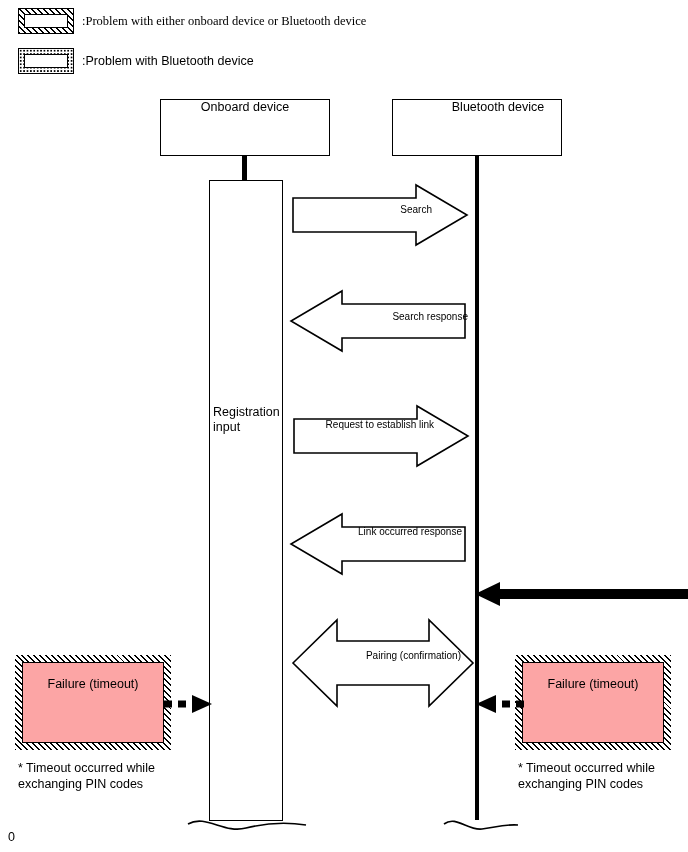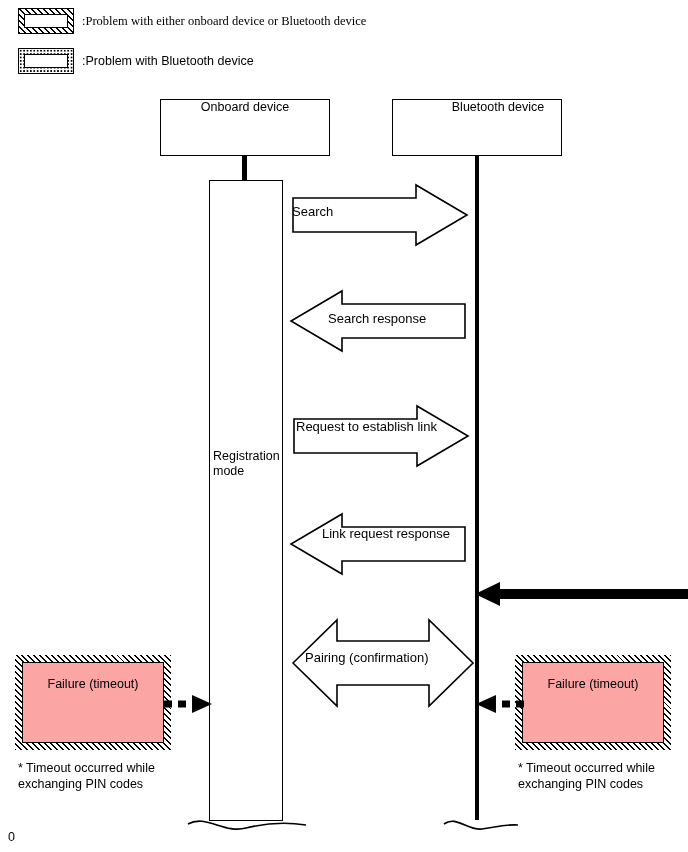--- a/index.html
+++ b/index.html
@@ -94,23 +94,23 @@
     position: absolute;
     font-size: 12.5px;
     line-height: 15px;
   }
 
   
   .block-arrow { position: absolute; }
   .block-arrow svg { display: block; overflow: visible; }
   .arrow-text {
     position: absolute;
-    font-size: 13px;
+    font-size: 10px;
     white-space: nowrap;
-    text-align: left;
+    text-align: right;
   }
 
   
   .passkey-label {
     position: absolute;
     font-size: 12.5px;
     line-height: 16px;
   }
 
   
@@ -175,23 +175,23 @@
   </div>
 
   <div class="device-box" style="left:392px; top:99px; width:170px; height:57px;padding-left:42px;">
     <span>Bluetooth device</span>
   </div>
 
   <div class="stem-thick" style="left:242px; top:156px; width:5px; height:26px;"></div>
   <div class="lifeline-thick" style="left:475px; top:156px; height:664px;"></div>
 
   <div class="reg-column" style="left:209px; top:180px; width:74px; height:641px;"></div>
-  <div class="reg-label" style="left:213px; top:405px;margin-top:44px;">
+  <div class="reg-label" style="left:213px; top:405px;">
     <div>Registration</div>
-    <div>mode</div>
+    <div>input</div>
   </div>
 
   <div class="block-arrow" style="left:292px; top:184px;">
     <svg width="176" height="62" viewBox="0 0 176 62">
       <polygon points="1,14 124,14 124,1 175,31 124,61 124,48 1,48" fill="#ffffff" stroke="#000000" stroke-width="1.6" stroke-linejoin="miter"></polygon>
     </svg>
   </div>
   <div class="arrow-text" style="left:292px; top:204px; width:140px;">Search</div>
 
   <div class="block-arrow" style="left:290px; top:290px;">
@@ -206,21 +206,21 @@
       <polygon points="1,14 124,14 124,1 175,31 124,61 124,48 1,48" fill="#ffffff" stroke="#000000" stroke-width="1.6" stroke-linejoin="miter"></polygon>
     </svg>
   </div>
   <div class="arrow-text" style="left:296px; top:419px; width:138px;">Request to establish link</div>
 
   <div class="block-arrow" style="left:290px; top:513px;">
     <svg width="176" height="62" viewBox="0 0 176 62">
       <polygon points="175,14 52,14 52,1 1,31 52,61 52,48 175,48" fill="#ffffff" stroke="#000000" stroke-width="1.6" stroke-linejoin="miter"></polygon>
     </svg>
   </div>
-  <div class="arrow-text" style="left:322px; top:526px; width:140px;">Link request response</div>
+  <div class="arrow-text" style="left:322px; top:526px; width:140px;">Link occurred response</div>
 
   <div class="block-arrow" style="left:474px; top:581px;">
     <svg width="214" height="26" viewBox="0 0 214 26">
       <polygon points="214,8 26,8 26,1 1,13 26,25 26,18 214,18" fill="#000000"></polygon>
     </svg>
   </div>
 
   <div class="block-arrow" style="left:292px; top:619px;">
     <svg width="182" height="88" viewBox="0 0 182 88">
       <polygon points="1,44 45,1 45,22 137,22 137,1 181,44 137,87 137,66 45,66 45,87" fill="#ffffff" stroke="#000000" stroke-width="1.6" stroke-linejoin="miter"></polygon>

